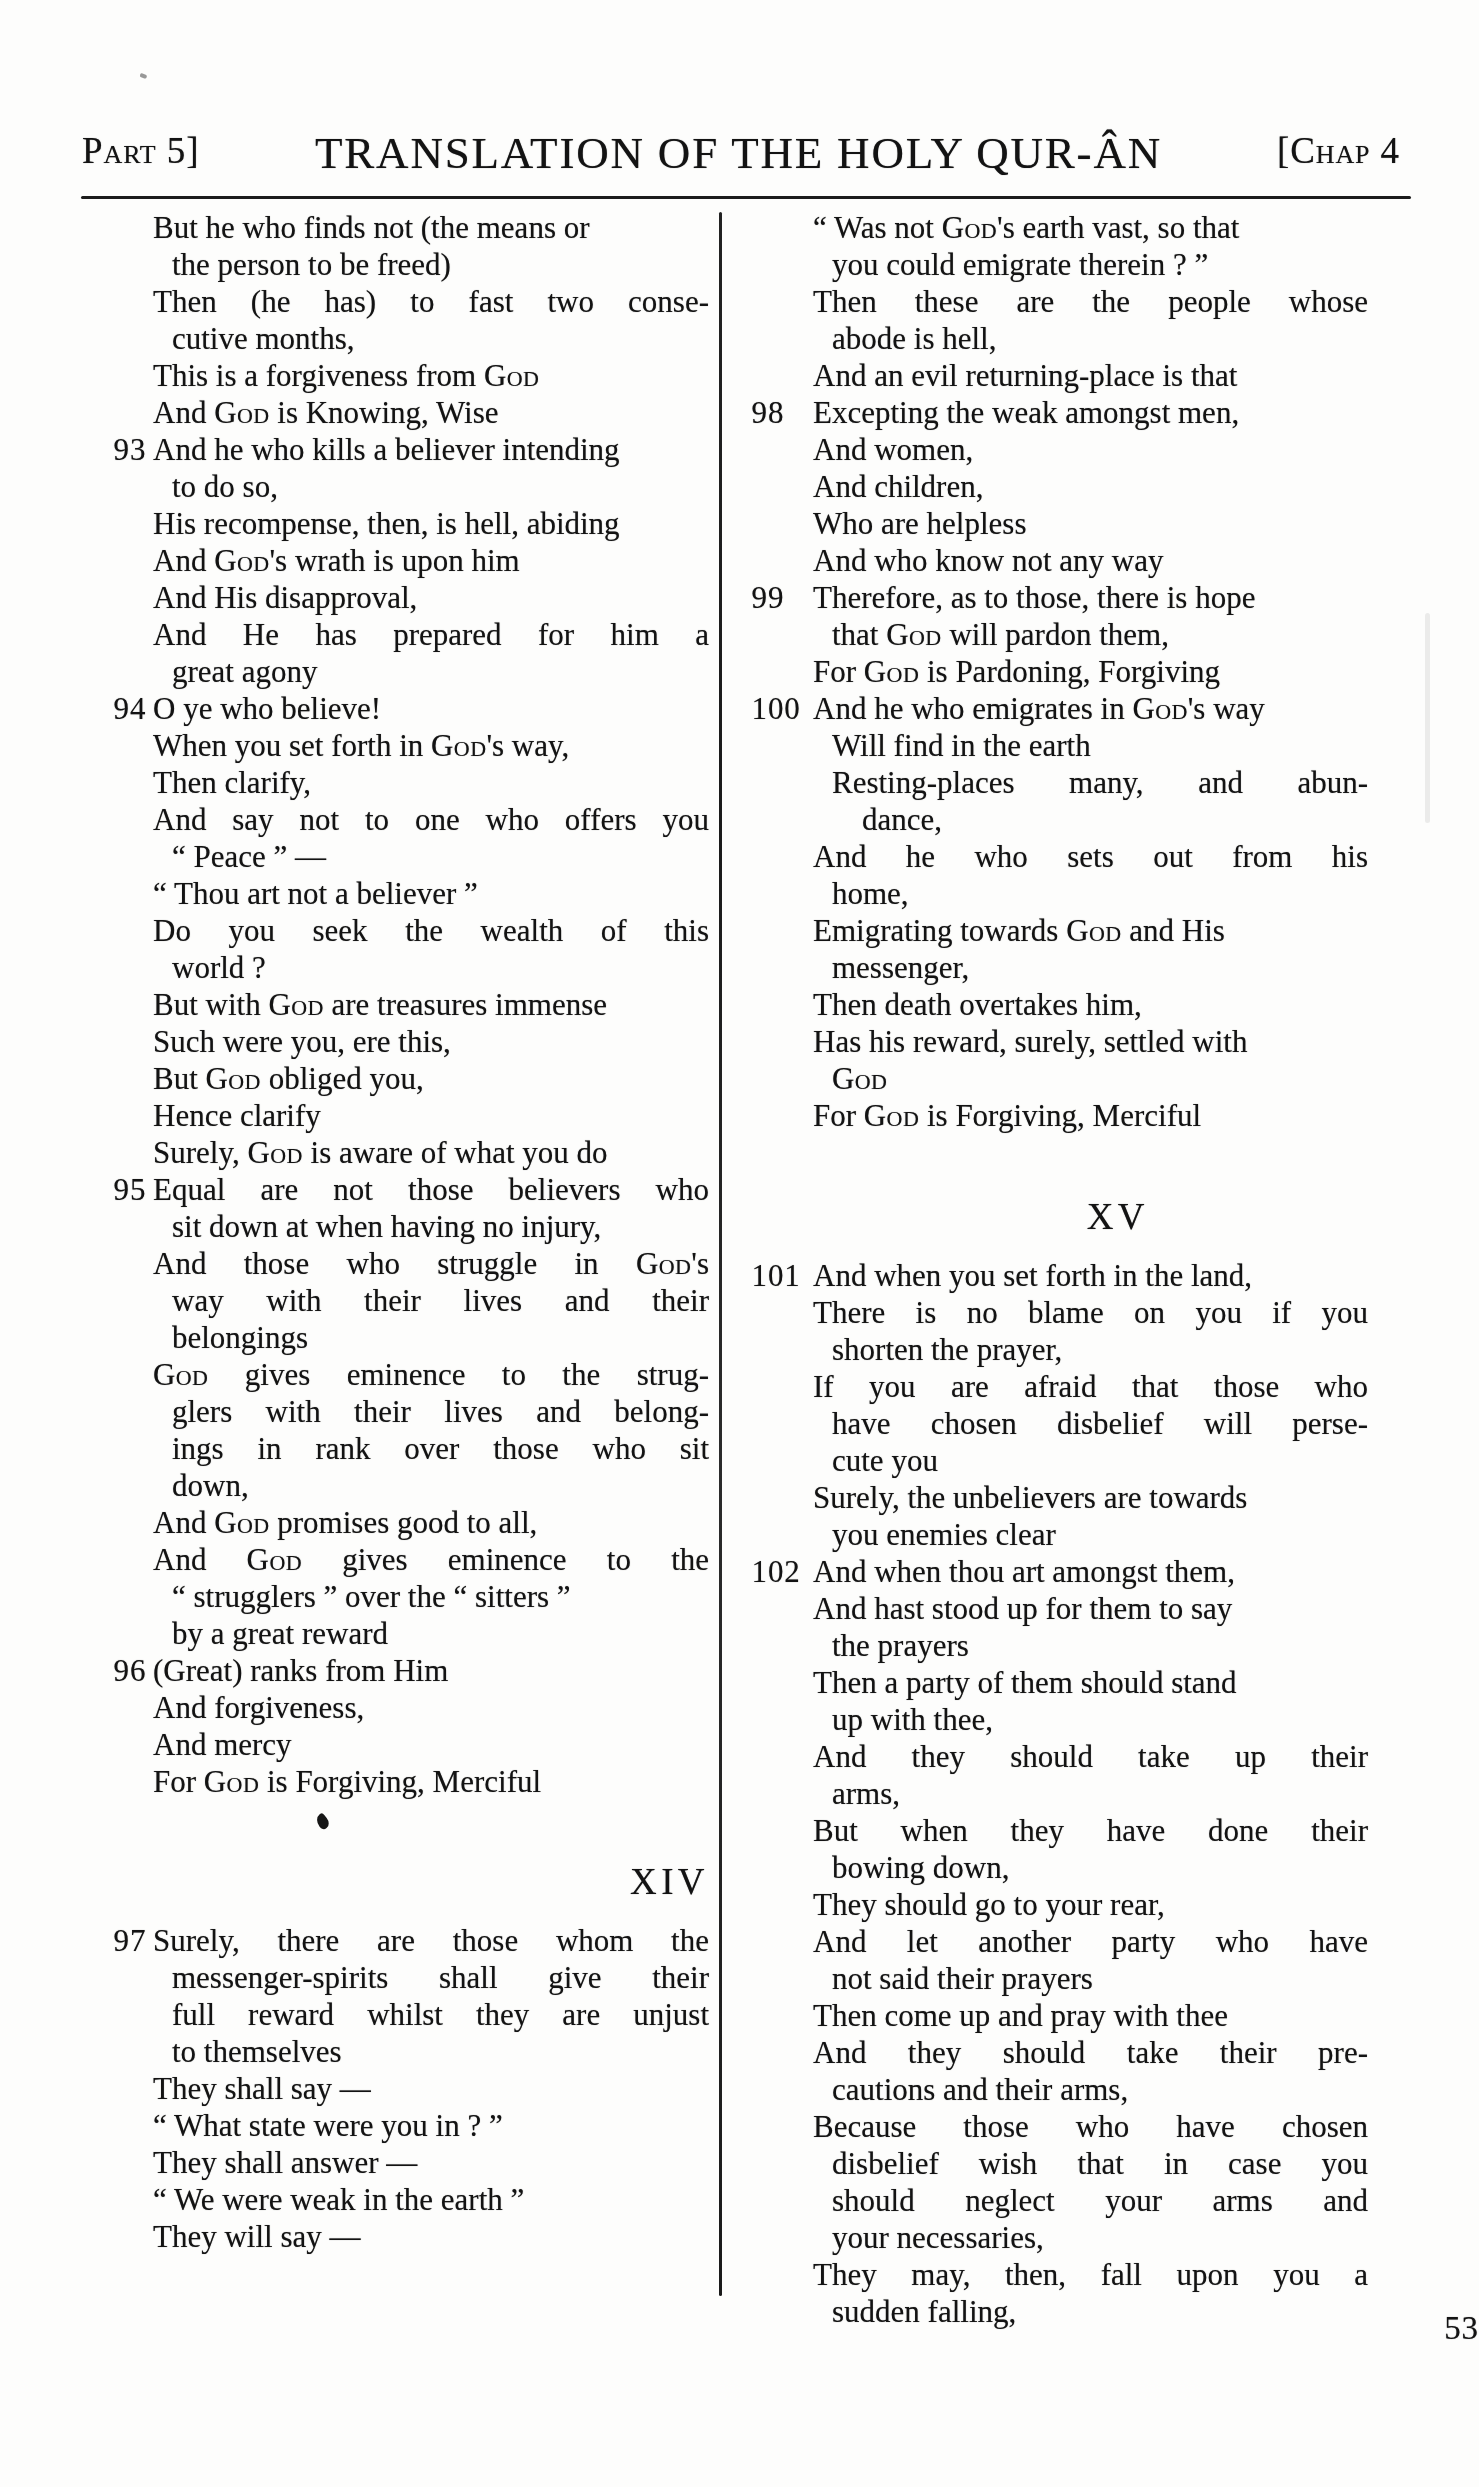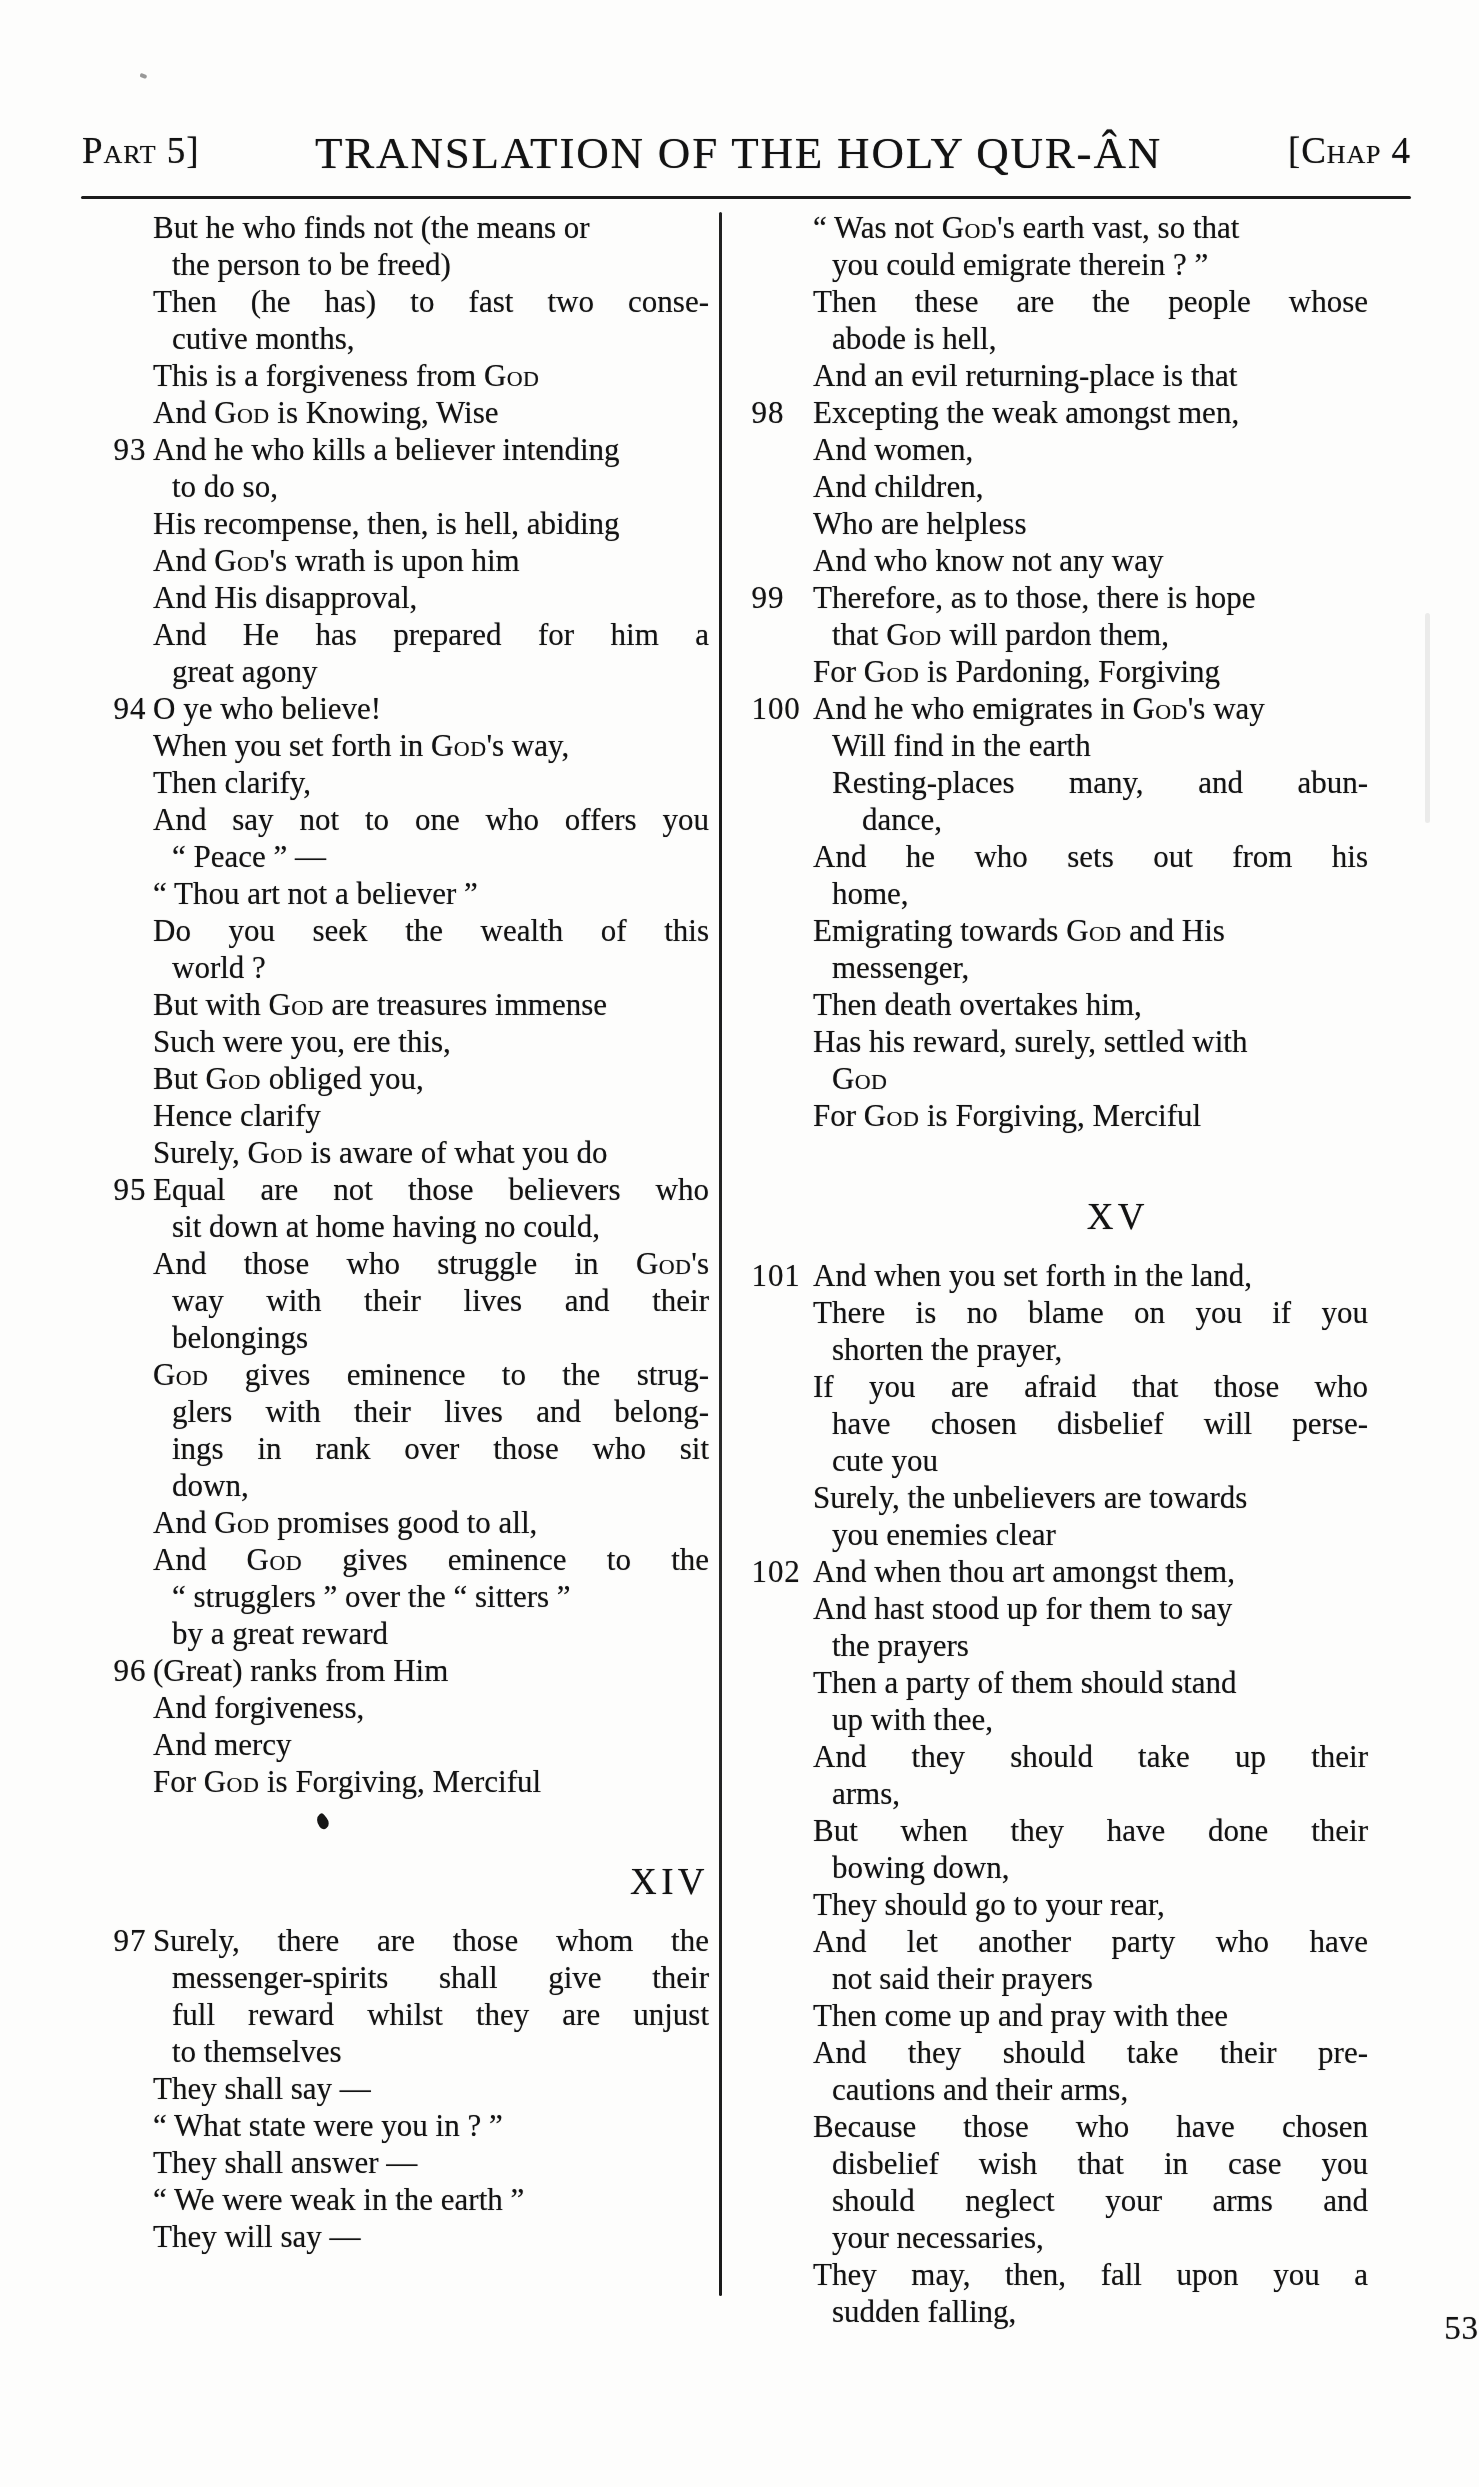--- a/index.html
+++ b/index.html
@@ -10,21 +10,21 @@
     color:#131313;
   }
   .page{position:absolute;inset:0;font-family:Liberation Serif, serif;}
   
   .hdr-left,.hdr-right{
     position:absolute;top:131px;font-size:37px;line-height:40px;
     font-variant:small-caps;letter-spacing:0.9px;white-space:nowrap;
     text-shadow:0 0 0.9px rgba(10,10,10,.55);
   }
   .hdr-left{left:82px;}
-  .hdr-right{right:68px;}
+  .hdr-right{right:79px;}
   .hdr-center{
     position:absolute;top:133px;left:315px;width:771px;text-align:center;
     font-size:45px;line-height:40px;letter-spacing:1.8px;white-space:nowrap;
     text-shadow:0 0 0.9px rgba(10,10,10,.6);
   }
   .hdr-rule{
     position:absolute;top:196px;left:81px;width:1330px;height:2.6px;
     background:#1c1c1c;border-radius:1.8px;
   }
   
@@ -112,21 +112,21 @@
       <div class="vline i1"><span>“ Peace ” —</span></div>
       <div class="vline i0"><span>“ Thou art not a believer ”</span></div>
       <div class="vline i0 j"><span>Do you seek the wealth of this</span></div>
       <div class="vline i1"><span>world ?</span></div>
       <div class="vline i0"><span>But with <span class="sc">God</span> are treasures immense</span></div>
       <div class="vline i0"><span>Such were you, ere this,</span></div>
       <div class="vline i0"><span>But <span class="sc">God</span> obliged you,</span></div>
       <div class="vline i0"><span>Hence clarify</span></div>
       <div class="vline i0"><span>Surely, <span class="sc">God</span> is aware of what you do</span></div>
       <div class="vline i0 j"><span class="vnum">95</span><span>Equal are not those believers who</span></div>
-      <div class="vline i1"><span>sit down at home having no could,</span></div>
+      <div class="vline i1"><span>sit down at when having no injury,</span></div>
       <div class="vline i0 j"><span>And those who struggle in <span class="sc">God</span>'s</span></div>
       <div class="vline i1 j"><span>way with their lives and their</span></div>
       <div class="vline i1"><span>belongings</span></div>
       <div class="vline i0 j"><span><span class="sc">God</span> gives eminence to the strug-</span></div>
       <div class="vline i1 j"><span>glers with their lives and belong-</span></div>
       <div class="vline i1 j"><span>ings in rank over those who sit</span></div>
       <div class="vline i1"><span>down,</span></div>
       <div class="vline i0"><span>And <span class="sc">God</span> promises good to all,</span></div>
       <div class="vline i0 j"><span>And <span class="sc">God</span> gives eminence to the</span></div>
       <div class="vline i1"><span>“ strugglers ” over the “ sitters ”</span></div>

